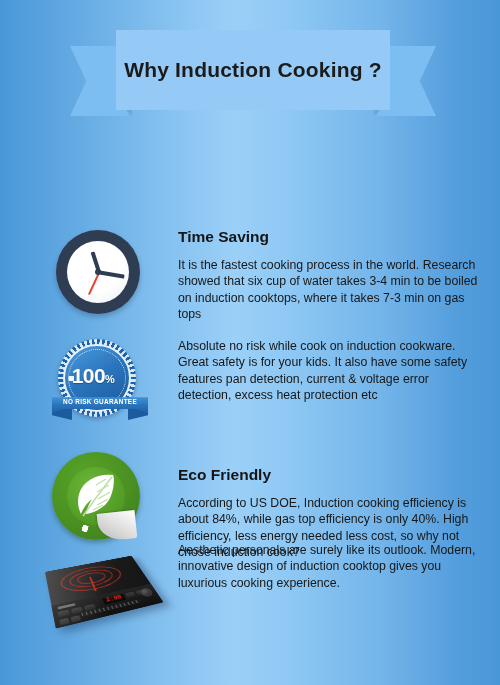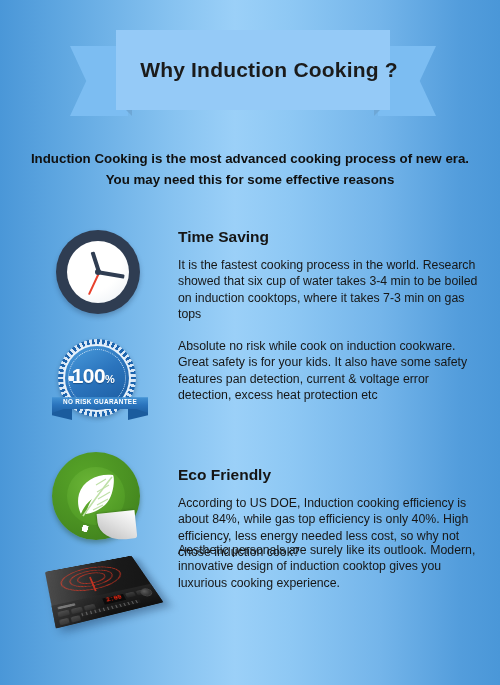--- a/index.html
+++ b/index.html
@@ -64,21 +64,21 @@
   .banner-main {
     position: absolute;
     left: 46px;
     top: 0px;
     width: 274px;
     height: 80px;
     background: #95caf7;
   }
   .banner-title {
     position: absolute;
-    left: 16px;
+    left: 0;
     top: 0;
     width: 366px;
     height: 80px;
     display: flex;
     align-items: center;
     justify-content: center;
     font-size: 21px;
     font-weight: bold;
     color: #1b1b1b;
     letter-spacing: 0.2px;
@@ -420,24 +420,20 @@
 
   <div class="banner-wrap">
     <div class="banner-tail left"></div>
     <div class="banner-tail right"></div>
     <div class="banner-fold left"></div>
     <div class="banner-fold right"></div>
     <div class="banner-main"></div>
     <div class="banner-title">Why Induction Cooking ?</div>
   </div>
 
-  <div class="subtitle">
-    <div>Induction Cooking is the most advanced cooking process of new era.</div>
-    <div>You may need this for some effective reasons</div>
-  </div>
 
   <div class="section" id="sec-time">
     <div class="icon-col">
       <div class="clock">
         <div class="clk-hand clk-hour"></div>
         <div class="clk-hand clk-min"></div>
         <div class="clk-hand clk-sec"></div>
         <div class="clk-pin"></div>
       </div>
     </div>

